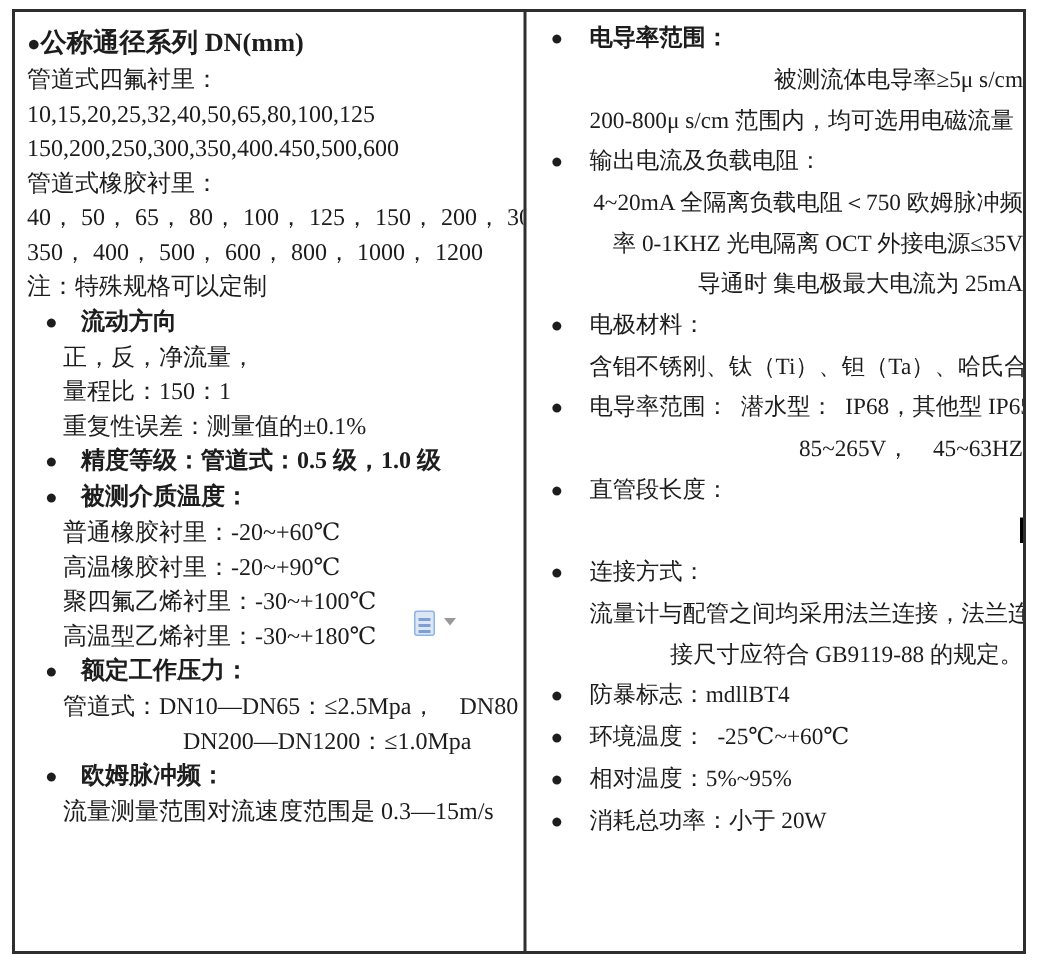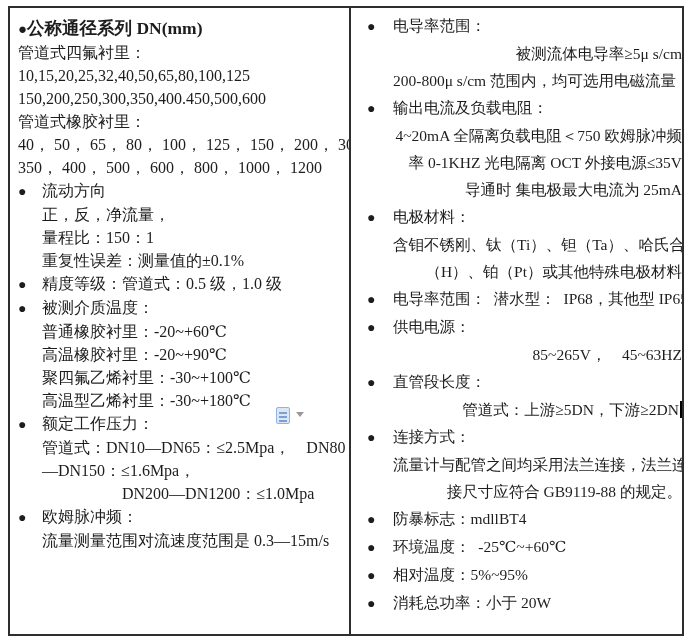--- a/index.html
+++ b/index.html
@@ -26,28 +26,28 @@
     padding-top:4px; overflow:hidden;
   }
 
   .ln { white-space:pre; font-size:16px; }
   .cell-left  .ln { line-height:23px; }
   .cell-right .ln { line-height:27px; font-size:15.5px; }
 
   
   .l-title  { font-weight:bold; font-size:17.5px; line-height:27px; padding-left:8px; }
   .l-plain  { padding-left:8px; }
-  .l-bullet { padding-left:8px; }
+  .l-bullet { padding-left:20px;font-weight:bold; }
   .l-indent { padding-left:32px; }
   .l-indent2{ padding-left:112px; }
 
   
   .r-bullet { padding-left:14px; }
   .r-indent { padding-left:40px;text-align:right; }
-  .bold     { font-weight:normal; }
+  .bold     { font-weight:bold; }
 
   .blt { display:inline-block; font-size:14px; }
   .cell-left  .blt { width:24px; }
   .cell-right .blt { width:26px; }
   .l-title .blt { width:auto; font-size:15px; font-weight:bold; }
 
   
   .paste-icon { position:absolute; left:266px; top:399px; width:30px; height:22px; }
   .pi-doc {
     position:absolute; left:0; top:0; width:14px; height:17px;
@@ -76,54 +76,52 @@
   <div class="spec-table">
 
     <div class="cell-left" id="cell-left">
         <div class="ln l-title"><span class="blt">●</span><span>公称通径系列 DN(mm)</span></div>
         <div class="ln l-plain"><span>管道式四氟衬里：</span></div>
         <div class="ln l-plain"><span>10,15,20,25,32,40,50,65,80,100,125</span></div>
         <div class="ln l-plain"><span>150,200,250,300,350,400.450,500,600</span></div>
         <div class="ln l-plain"><span>管道式橡胶衬里：</span></div>
         <div class="ln l-plain"><span>40， 50， 65， 80， 100， 125， 150， 200， 300</span></div>
         <div class="ln l-plain"><span>350， 400， 500， 600， 800， 1000， 1200</span></div>
+        <div class="ln l-plain"><span>注：特殊规格可以定制</span></div>
         <div class="ln l-bullet"><span class="blt">●</span><span>流动方向</span></div>
         <div class="ln l-indent"><span>正，反，净流量，</span></div>
         <div class="ln l-indent"><span>量程比：150：1</span></div>
         <div class="ln l-indent"><span>重复性误差：测量值的±0.1%</span></div>
         <div class="ln l-bullet"><span class="blt">●</span><span>精度等级：管道式：0.5 级，1.0 级</span></div>
         <div class="ln l-bullet"><span class="blt">●</span><span>被测介质温度：</span></div>
         <div class="ln l-indent"><span>普通橡胶衬里：-20~+60℃</span></div>
         <div class="ln l-indent"><span>高温橡胶衬里：-20~+90℃</span></div>
         <div class="ln l-indent"><span>聚四氟乙烯衬里：-30~+100℃</span></div>
         <div class="ln l-indent"><span>高温型乙烯衬里：-30~+180℃</span></div>
         <div class="ln l-bullet"><span class="blt">●</span><span>额定工作压力：</span></div>
         <div class="ln l-indent"><span>管道式：DN10—DN65：≤2.5Mpa，    DN80</span></div>
-        <div class="ln l-indent"><span>—DN150：≤1.6Mpa，</span></div>
         <div class="ln l-indent2"><span>DN200—DN1200：≤1.0Mpa</span></div>
         <div class="ln l-bullet"><span class="blt">●</span><span>欧姆脉冲频：</span></div>
         <div class="ln l-indent"><span>流量测量范围对流速度范围是 0.3—15m/s</span></div>
       </div>
 
     <div class="cell-right" id="cell-right">
         <div class="ln r-bullet bold"><span class="blt">●</span><span>电导率范围：</span></div>
         <div class="ln r-indent"><span>被测流体电导率≥5μ s/cm</span></div>
         <div class="ln r-indent"><span>200-800μ s/cm 范围内，均可选用电磁流量；</span></div>
         <div class="ln r-bullet"><span class="blt">●</span><span>输出电流及负载电阻：</span></div>
         <div class="ln r-indent"><span>4~20mA 全隔离负载电阻＜750 欧姆脉冲频</span></div>
         <div class="ln r-indent"><span>率 0-1KHZ 光电隔离 OCT 外接电源≤35V</span></div>
         <div class="ln r-indent"><span>导通时 集电极最大电流为 25mA</span></div>
         <div class="ln r-bullet"><span class="blt">●</span><span>电极材料：</span></div>
         <div class="ln r-indent"><span>含钼不锈刚、钛（Ti）、钽（Ta）、哈氏合金</span></div>
-        <div class="ln r-indent"><span>（H）、铂（Pt）或其他特殊电极材料</span></div>
         <div class="ln r-bullet"><span class="blt">●</span><span>电导率范围：  潜水型：  IP68，其他型 IP65</span></div>
-        <div class="ln r-bullet"><span class="blt">●</span><span>供电电源：</span></div>
         <div class="ln r-indent"><span>85~265V，    45~63HZ</span></div>
         <div class="ln r-bullet"><span class="blt">●</span><span>直管段长度：</span></div>
-        <div class="ln r-indent"><span>管道式：上游≥5DN，下游≥2DN</span><span class="caret-bar"></span></div>
+        <div class="ln r-indent"><span class="caret-bar"></span></div>
         <div class="ln r-bullet"><span class="blt">●</span><span>连接方式：</span></div>
         <div class="ln r-indent"><span>流量计与配管之间均采用法兰连接，法兰连</span></div>
         <div class="ln r-indent"><span>接尺寸应符合 GB9119-88 的规定。</span></div>
         <div class="ln r-bullet"><span class="blt">●</span><span>防暴标志：mdllBT4</span></div>
         <div class="ln r-bullet"><span class="blt">●</span><span>环境温度：  -25℃~+60℃</span></div>
         <div class="ln r-bullet"><span class="blt">●</span><span>相对温度：5%~95%</span></div>
         <div class="ln r-bullet"><span class="blt">●</span><span>消耗总功率：小于 20W</span></div>
       </div>
 
     <div class="paste-icon" title="">

